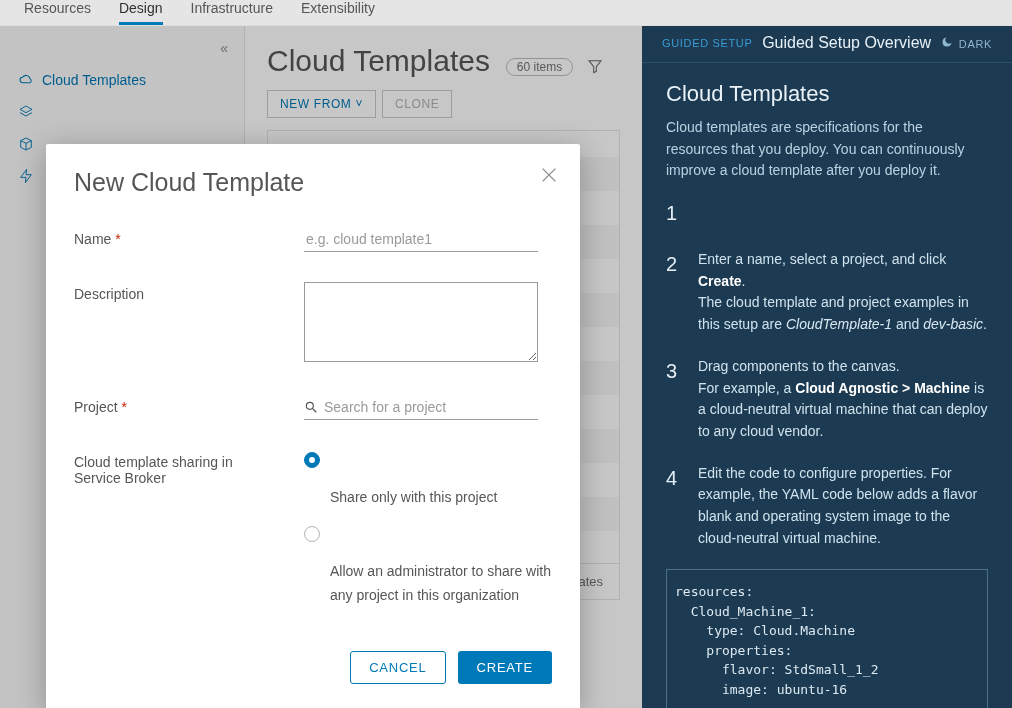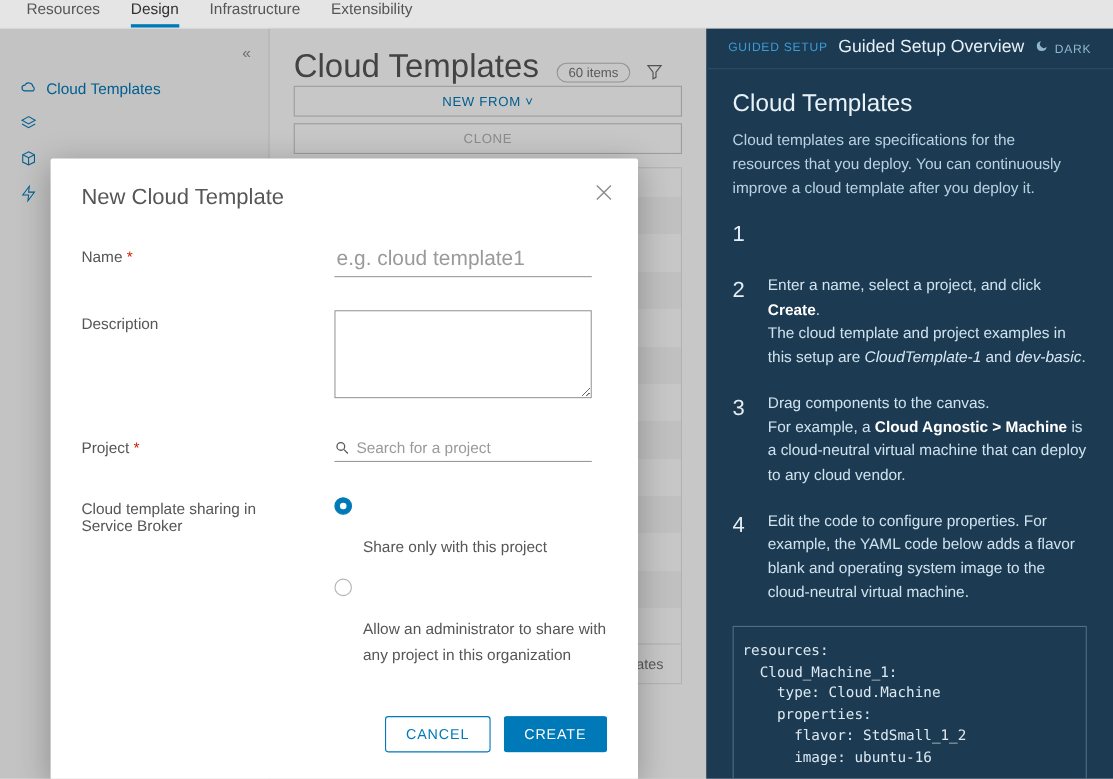--- a/index.html
+++ b/index.html
@@ -20,39 +20,39 @@
   .side-nav .collapse { text-align: right; padding: 0 16px 8px 0; color: #8c8c8c; font-size: 14px; }
   .side-nav .item { display: flex; align-items: center; gap: 8px; padding: 8px 18px; color: #0079b8; cursor: pointer; font-size: 14px; }
   .side-nav .item .ic { width: 16px; height: 16px; display: inline-flex; align-items: center; justify-content: center; color: #0079b8; }
   .side-nav .item.dim { color: #8c8c8c; }
 
   
   .content { flex: 1; padding: 18px 22px; position: relative; }
   .content h1 { font-size: 30px; font-weight: 400; color: #565656; display: inline-block; margin-right: 12px; }
   .pill { display: inline-block; border: 1px solid #bdbdbd; border-radius: 12px; padding: 1px 10px; font-size: 12px; color: #747474; vertical-align: middle; }
   .filter-ic { display: inline-block; margin-left: 10px; vertical-align: middle; color: #6a6a6a; }
-  .toolbar { display: flex; gap: 6px; flex-direction: column; }
+  .toolbar { margin-top: 12px; display: flex; gap: 6px; }
   .tbtn { border: 1px solid #c9c9c9; background: #fff; color: #0079b8; font-size: 12px; letter-spacing: .05em; padding: 6px 12px; cursor: pointer; }
   .tbtn.dim { color: #b3b3b3; }
   .list-area { margin-top: 12px; height: 470px; border: 1px solid #e4e4e4; background: repeating-linear-gradient(0deg,#f7f7f7,#f7f7f7 34px,#fff 34px,#fff 68px); position: relative; }
   .list-footer { position: absolute; left:0; right:0; bottom:0; height: 36px; border-top:1px solid #e4e4e4; background:#fff; display:flex; align-items:center; justify-content:flex-end; padding:0 16px; color:#747474; font-size:13px; }
 
   
   .dim-overlay { position: absolute; inset: 0; background: rgba(0,0,0,.22); }
 
   
   .modal { position: absolute; top: 118px; left: 46px; width: 534px; background: #fff; border-radius: 2px; box-shadow: 0 6px 30px rgba(0,0,0,.28); padding: 24px 28px 26px 28px; }
-  .modal h2 { font-size: 20px; font-weight: 400; color: #565656; }
+  .modal h2 { font-size: 25px; font-weight: 400; color: #565656; }
   .modal .close { position: absolute; top: 20px; right: 20px; width: 22px; height: 22px; color: #8c8c8c; cursor: pointer; }
   .modal .close svg { width: 100%; height: 100%; }
   .form-row { display: flex; margin-top: 30px; align-items: flex-start; }
   .form-row .lbl { width: 230px; font-size: 14px; color: #565656; padding-top: 4px; }
   .form-row .req { color: #c92100; }
   .form-row .field { flex: 1; }
-  .uinput { width: 234px; border: none; border-bottom: 1px solid #9a9a9a; padding: 4px 2px; font-size: 19px; outline: none; color: #333; background: transparent; }
+  .uinput { width: 234px; border: none; border-bottom: 1px solid #9a9a9a; padding: 4px 2px; font-size: 14px; outline: none; color: #333; background: transparent; }
   .uinput::placeholder { color: #9a9a9a; }
   .psearch { display: flex; align-items: center; gap: 6px; border-bottom: 1px solid #9a9a9a; width: 234px; }
   .psearch input { border: none; outline: none; font-size: 14px; flex: 1; background: transparent; padding: 4px 0; }
   .psearch input::placeholder { color: #9a9a9a; }
   .psearch .sic { width: 14px; height: 14px; color: #565656; }
   textarea.desc { width: 234px; height: 80px; border: 1px solid #9a9a9a; resize: both; font-size: 14px; padding: 4px; outline: none; }
   .radios { display: flex; flex-direction: column; gap: 14px; }
   .radio-opt { display: flex; align-items: flex-start; gap: 10px; }
   .radio-opt .rc { width: 16px; height: 16px; border-radius: 50%; border: 1px solid #0079b8; margin-top: 2px; background: #fff; position: relative; flex-shrink: 0; }
   .radio-opt.selected .rc { background: #0079b8; }

